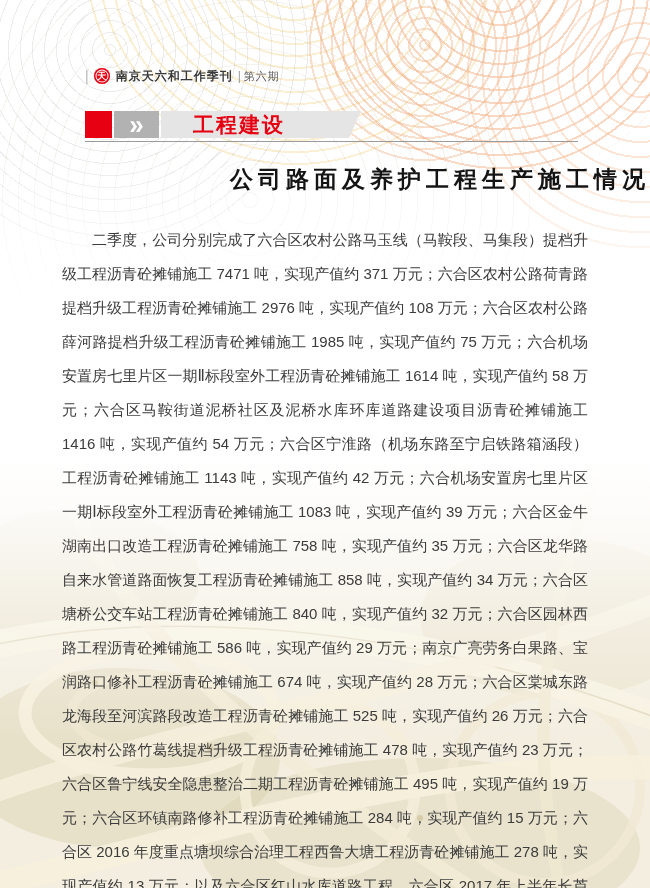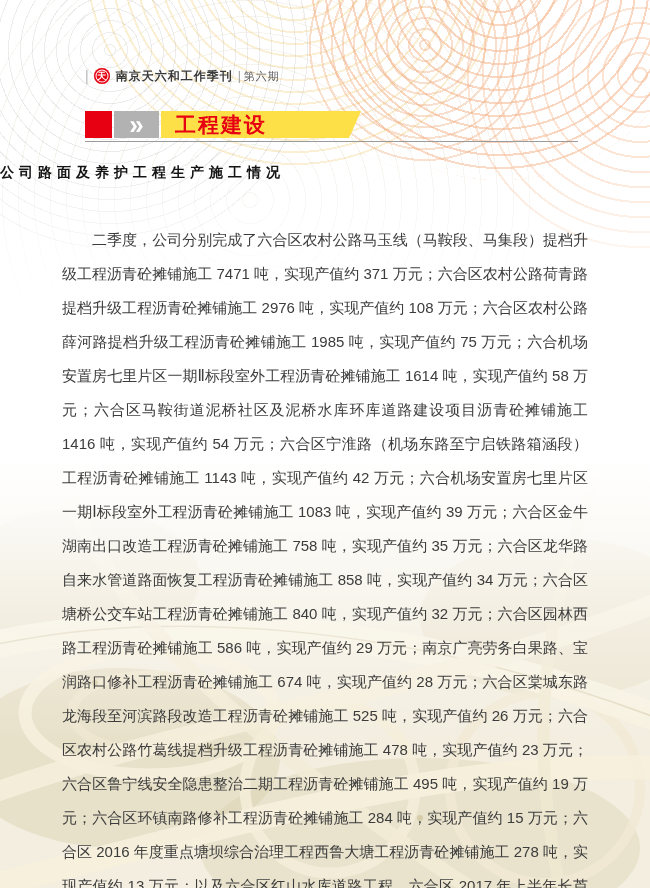--- a/index.html
+++ b/index.html
@@ -47,29 +47,29 @@
     box-shadow:inset 0 0 0 1.5px #e60012, inset 0 0 0 2.5px #ffffff;}
   .journal-title{font-size:12px;font-weight:bold;color:#3a3a3a;letter-spacing:1px;}
   .masthead .pipe2{color:#9a9a9a;font-size:12px;margin:0 3px 0 5px;}
   .issue-label{font-size:11px;color:#5a5a5a;letter-spacing:1px;text-align:center;}
 
   .section-header{position:absolute;left:85px;top:111px;width:493px;height:32px;}
   .red-square{position:absolute;left:0;top:0;width:27px;height:27px;background:#e60012;}
   .chevron-block{position:absolute;left:29px;top:0;width:45px;height:27px;background:#b2b2b2;
     display:flex;align-items:center;justify-content:center;}
   .chevron-block span{color:#ffffff;font-size:26px;font-weight:bold;line-height:1;transform:scaleY(1.05);}
-  .label-bar{position:absolute;left:76px;top:0;height:27px;width:200px;background:#fde047;
+  .label-bar{position:absolute;left:76px;top:0;height:27px;width:200px;background:#e5e5e5;
     clip-path:polygon(0 0,100% 0,calc(100% - 12px) 100%,0 100%);
-    display:flex;align-items:center;padding-left:14px;box-sizing:border-box;}
+    display:flex;align-items:center;padding-left:32px;box-sizing:border-box;}
   .label-bar span{color:#e60012;font-size:21px;font-weight:bold;letter-spacing:2px;}
   .header-rule{position:absolute;left:0;top:30px;width:493px;height:1px;background:#9b9b9b;}
 
-  .article-title{position:absolute;left:0;top:164px;width:650px;margin:0;text-align:left;
+  .article-title{position:absolute;left:0;top:164px;width:650px;margin:0;text-align:right;
     font-family:"Liberation Serif","DejaVu Serif",serif;
-    font-size:14px;font-weight:bold;color:#141414;letter-spacing:5px;}
+    font-size:23px;font-weight:bold;color:#141414;letter-spacing:5px;}
 
   .article-body{position:absolute;left:62px;top:223px;width:526px;
     font-size:15px;line-height:34px;color:#3c3c3c;text-align:justify;}
   .article-body p{margin:0;text-indent:2em;}
 </style>
 </head>
 <body>
 
 <div class="page">
 

